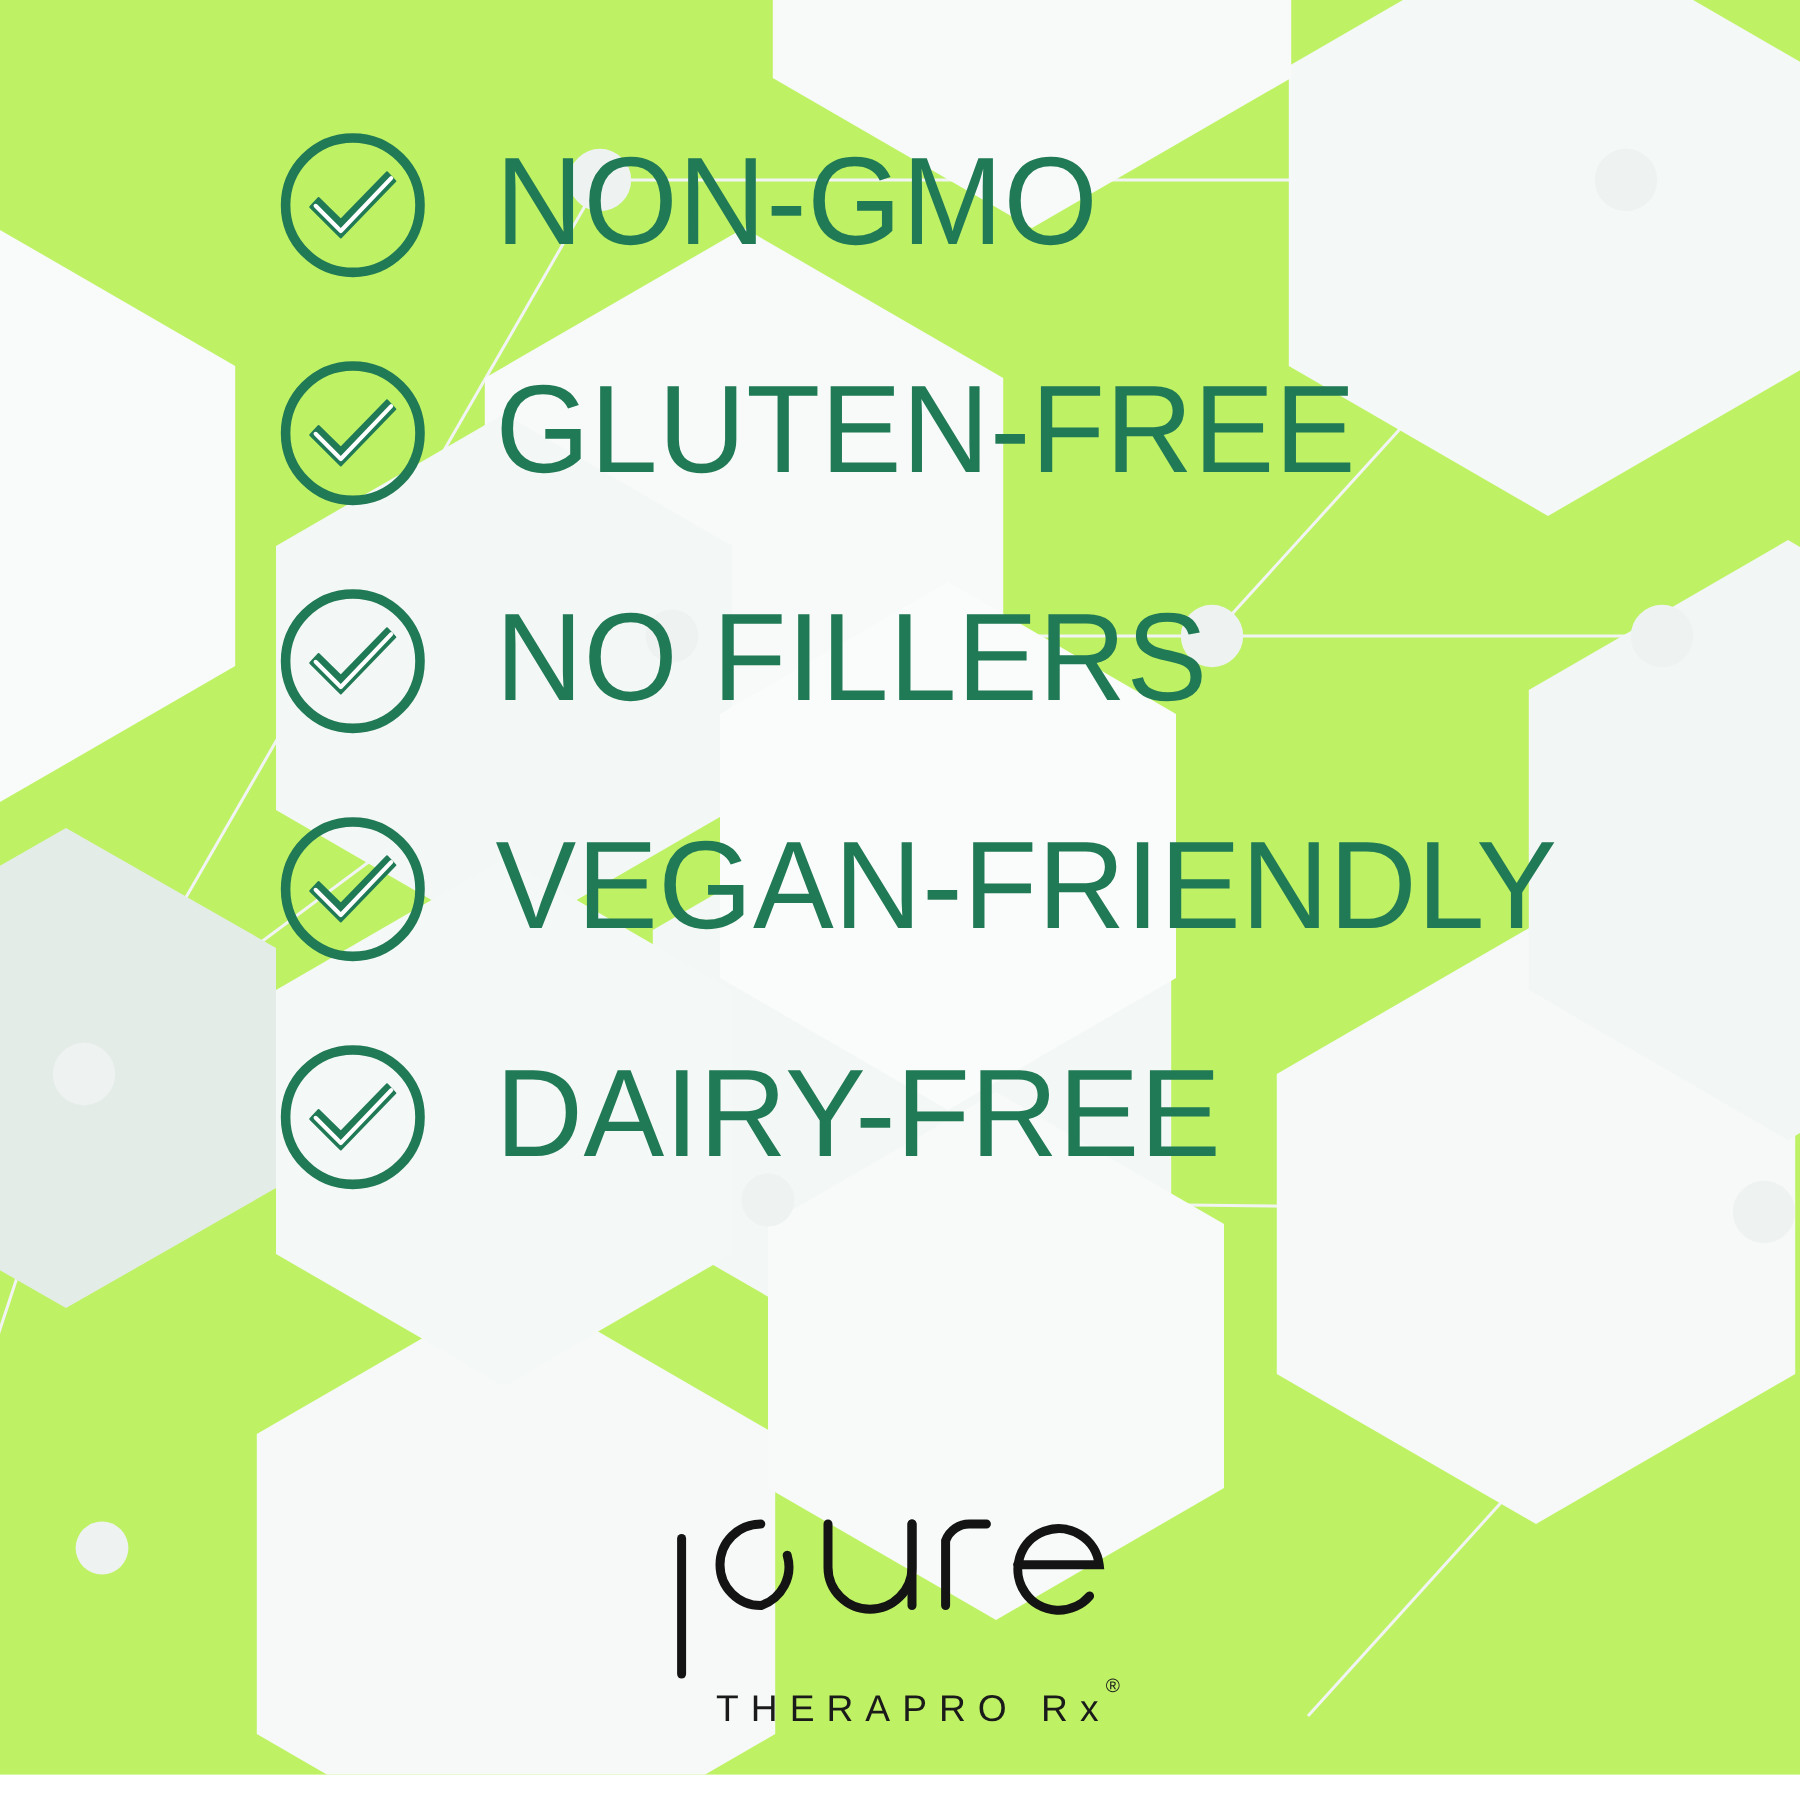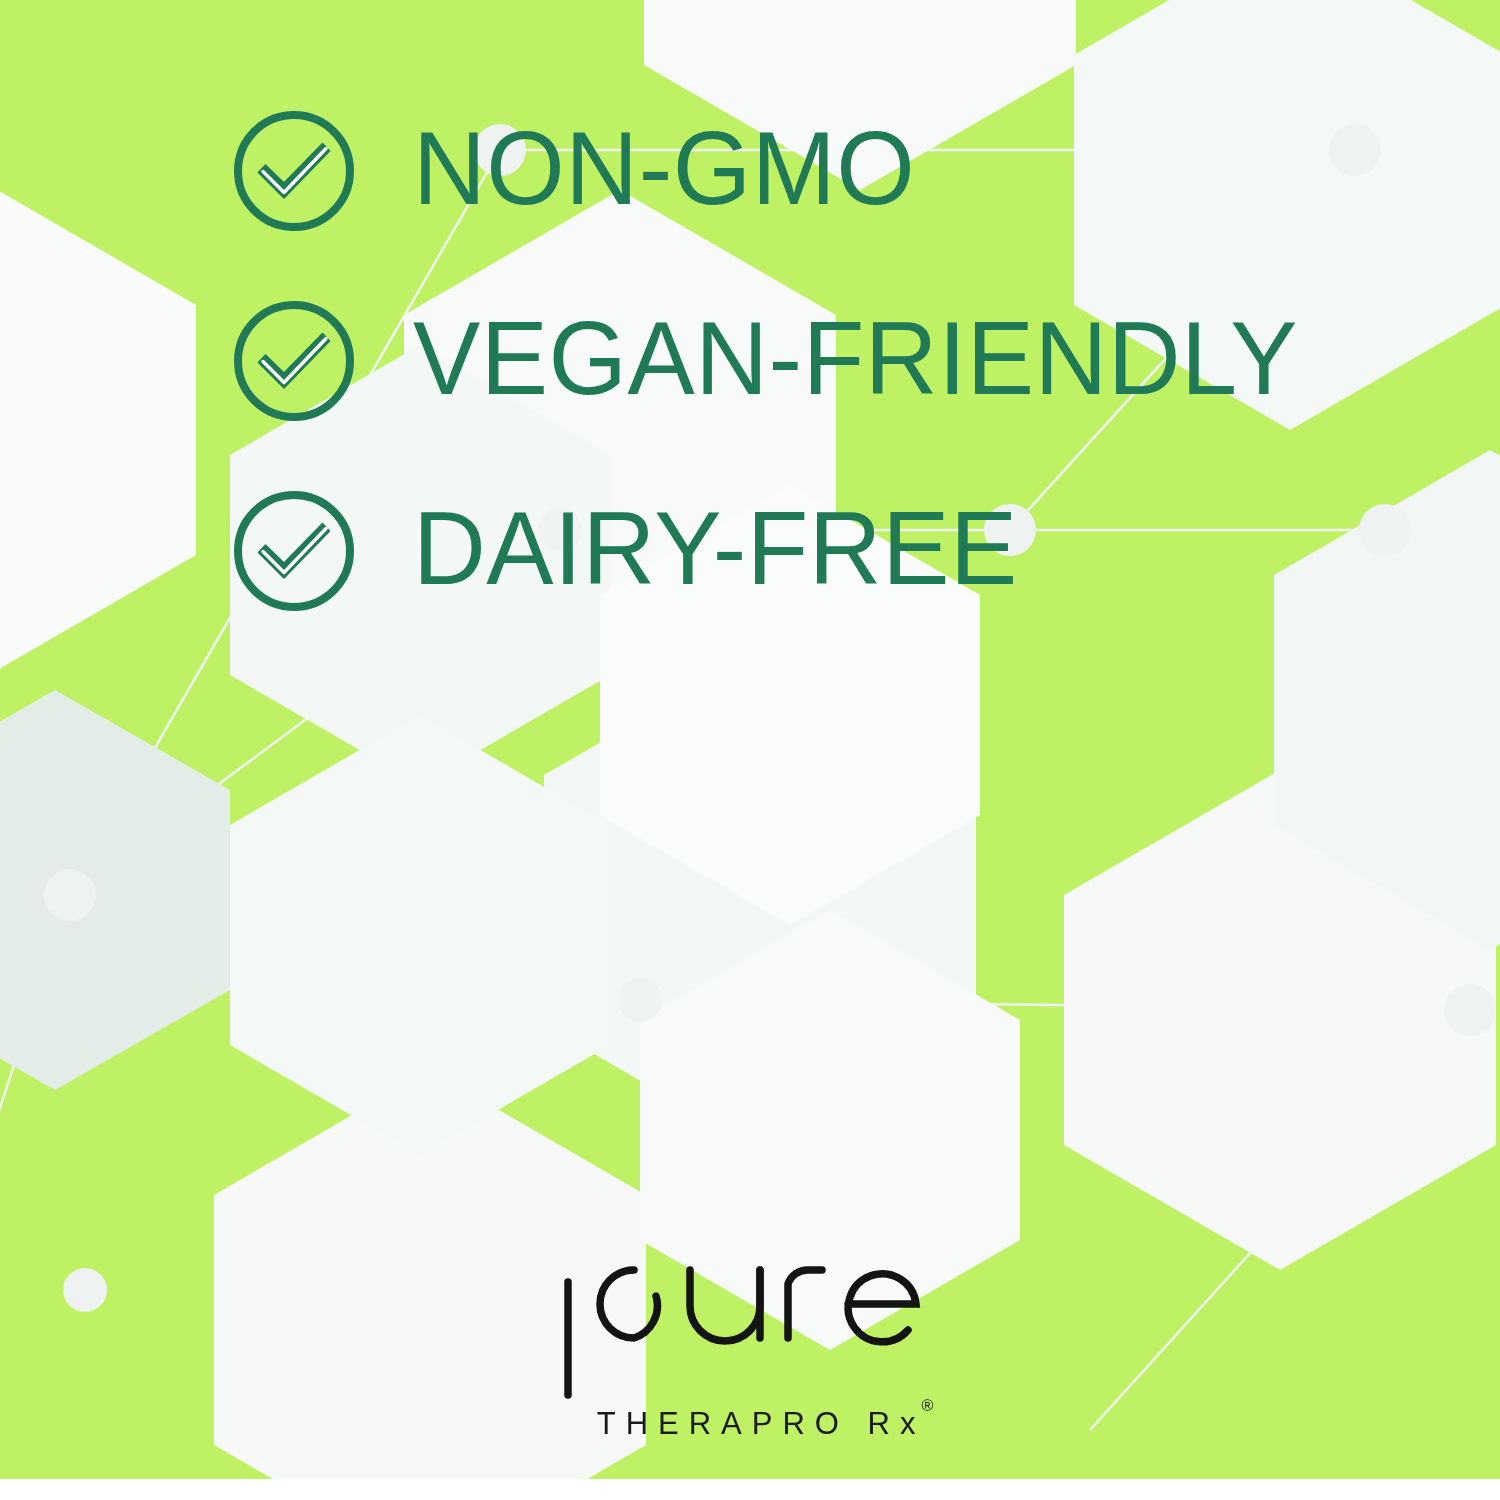--- a/index.html
+++ b/index.html
@@ -160,22 +160,42 @@
       <span class="check-badge">
         <svg width="122" height="122" viewBox="0 0 122 122" xmlns="http://www.w3.org/2000/svg">
           <circle cx="61" cy="61" r="56" fill="none" stroke="#217A56" stroke-width="8"></circle>
           <path d="M25.5 62.5 L32.5 55 L51 73 L89.5 33.5 L96.5 41 L51 88 Z" fill="#217A56" stroke="#217A56" stroke-width="1.6" stroke-linejoin="round"></path>
           <path d="M30 61.5 L51 82.5 L93 38.5" fill="none" stroke="#ffffff" stroke-width="3.4" stroke-linecap="round" stroke-linejoin="round"></path>
         </svg>
       </span>
       <span class="claim-label">NON-GMO</span>
     </div>
 
-
-
+    <div class="claim-row">
+      <span class="check-badge">
+        <svg width="122" height="122" viewBox="0 0 122 122" xmlns="http://www.w3.org/2000/svg">
+          <circle cx="61" cy="61" r="56" fill="none" stroke="#217A56" stroke-width="8"></circle>
+          <path d="M25.5 62.5 L32.5 55 L51 73 L89.5 33.5 L96.5 41 L51 88 Z" fill="#217A56" stroke="#217A56" stroke-width="1.6" stroke-linejoin="round"></path>
+          <path d="M30 61.5 L51 82.5 L93 38.5" fill="none" stroke="#ffffff" stroke-width="3.4" stroke-linecap="round" stroke-linejoin="round"></path>
+        </svg>
+      </span>
+      <span class="claim-label">GLUTEN-FREE</span>
+    </div>
+
+
+    <div class="claim-row">
+      <span class="check-badge">
+        <svg width="122" height="122" viewBox="0 0 122 122" xmlns="http://www.w3.org/2000/svg">
+          <circle cx="61" cy="61" r="56" fill="none" stroke="#217A56" stroke-width="8"></circle>
+          <path d="M25.5 62.5 L32.5 55 L51 73 L89.5 33.5 L96.5 41 L51 88 Z" fill="#217A56" stroke="#217A56" stroke-width="1.6" stroke-linejoin="round"></path>
+          <path d="M30 61.5 L51 82.5 L93 38.5" fill="none" stroke="#ffffff" stroke-width="3.4" stroke-linecap="round" stroke-linejoin="round"></path>
+        </svg>
+      </span>
+      <span class="claim-label">NO FILLERS</span>
+    </div>
 
     <div class="claim-row">
       <span class="check-badge">
         <svg width="122" height="122" viewBox="0 0 122 122" xmlns="http://www.w3.org/2000/svg">
           <circle cx="61" cy="61" r="56" fill="none" stroke="#217A56" stroke-width="8"></circle>
           <path d="M25.5 62.5 L32.5 55 L51 73 L89.5 33.5 L96.5 41 L51 88 Z" fill="#217A56" stroke="#217A56" stroke-width="1.6" stroke-linejoin="round"></path>
           <path d="M30 61.5 L51 82.5 L93 38.5" fill="none" stroke="#ffffff" stroke-width="3.4" stroke-linecap="round" stroke-linejoin="round"></path>
         </svg>
       </span>
       <span class="claim-label">VEGAN-FRIENDLY</span>

